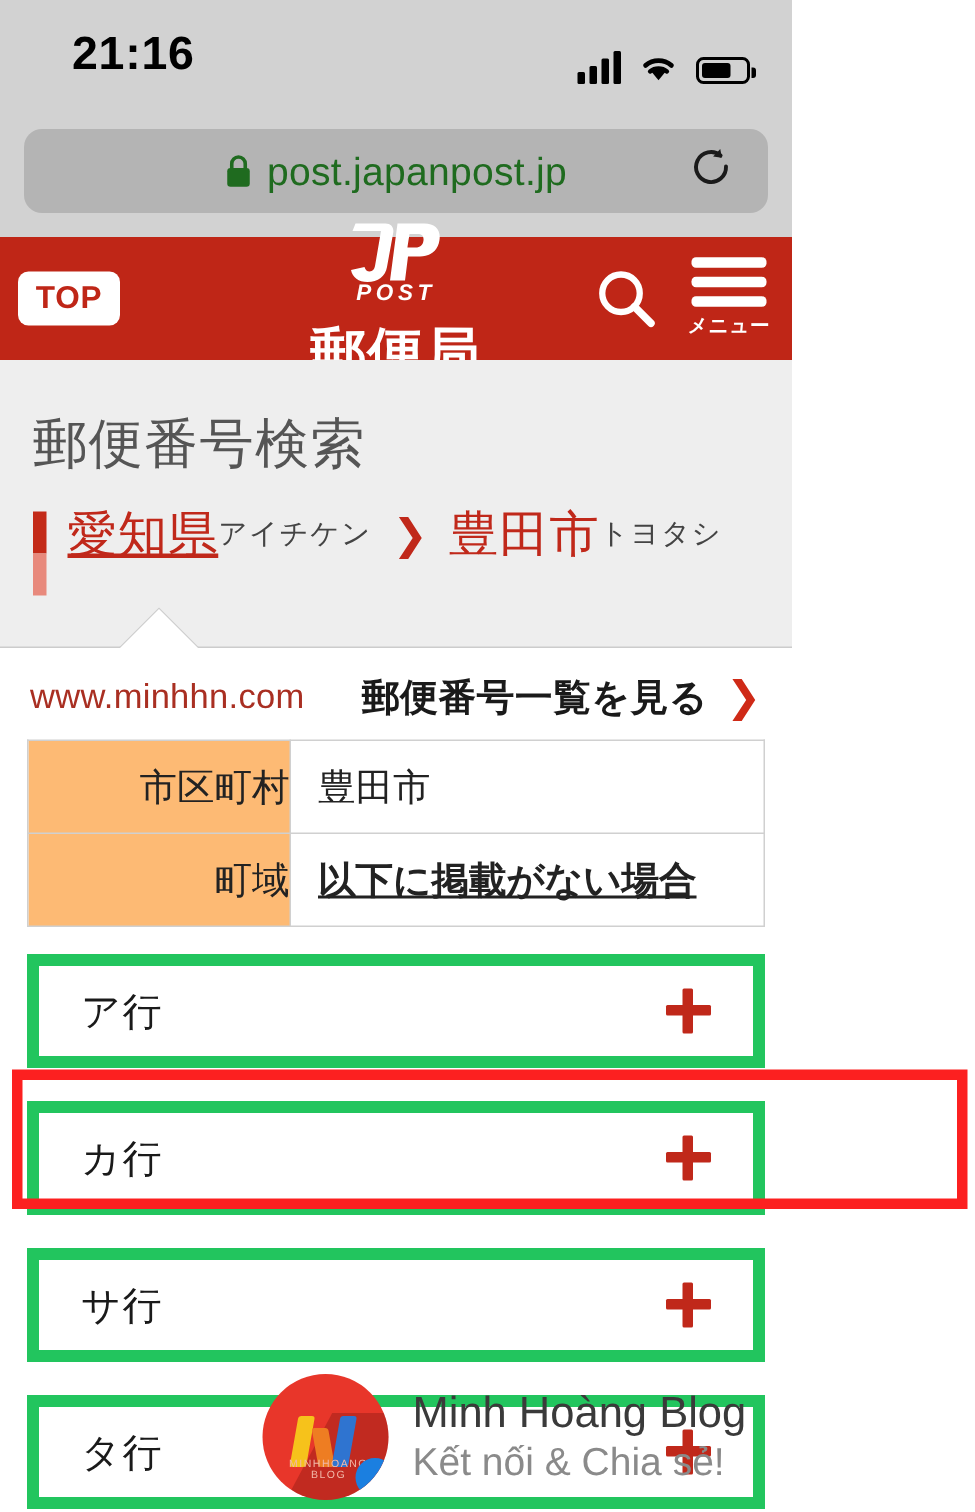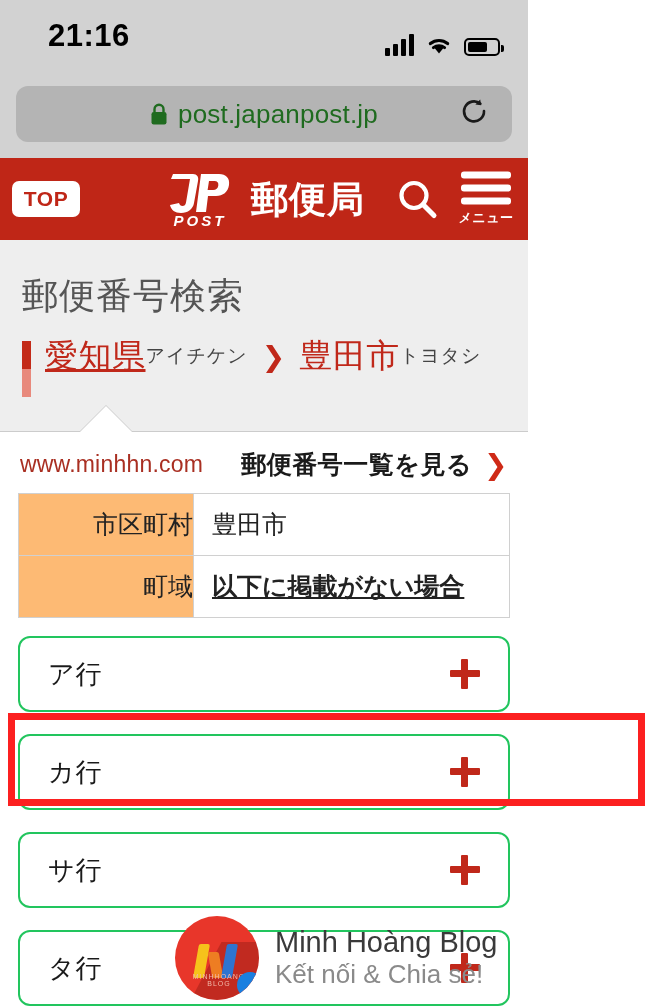--- a/index.html
+++ b/index.html
@@ -64,21 +64,21 @@
     display:flex;align-items:center;
   }
   .top-btn{
     position:absolute;left:12px;top:50%;transform:translateY(-50%);
     background:#fff;border-radius:7px;width:68px;height:36px;
     display:flex;align-items:center;justify-content:center;
     color:#bf2617;font-size:21px;font-weight:700;letter-spacing:0.5px;
   }
   .brand{
     position:absolute;left:50%;transform:translateX(-50%);
-    display:flex;align-items:center;gap:14px;
+    display:flex;align-items:center;gap:14px;flex-direction:column;
   }
   .jp-logo{position:relative;width:74px;height:58px;}
   .jp-logo .post-txt{
     position:absolute;left:0;right:0;bottom:-1px;text-align:center;
     color:#fff;font-size:15px;font-weight:700;font-style:italic;letter-spacing:3px;
   }
   .brand-name{
     color:#fff;font-size:37px;font-weight:700;letter-spacing:1px;line-height:1;
   }
   .hdr-right{
@@ -151,21 +151,21 @@
     padding:14px 0 14px 24px;
   }
   table.info td{
     border:1px solid #d0d0d0;font-size:25px;color:#222;
     padding:14px 0 14px 18px;
   }
   table.info td.strong{font-weight:700;text-decoration:underline;}
 
   .acc-list{margin-top:18px;}
   .acc{
-    position:relative;border:2px solid #22c55e;border-radius:12px;background:#fff;
+    position:relative;border:8px solid #22c55e;border-radius:0;background:#fff;
     height:76px;display:flex;align-items:center;margin-bottom:22px;
     box-sizing:border-box;
   }
   .acc .label{font-size:26px;color:#1a1a1a;margin-left:28px;letter-spacing:1px;}
   .acc .plus{
     position:absolute;right:28px;top:50%;transform:translateY(-50%);
     width:30px;height:30px;
   }
   .acc .plus::before,.acc .plus::after{
     content:"";position:absolute;background:#c0281a;border-radius:1px;

